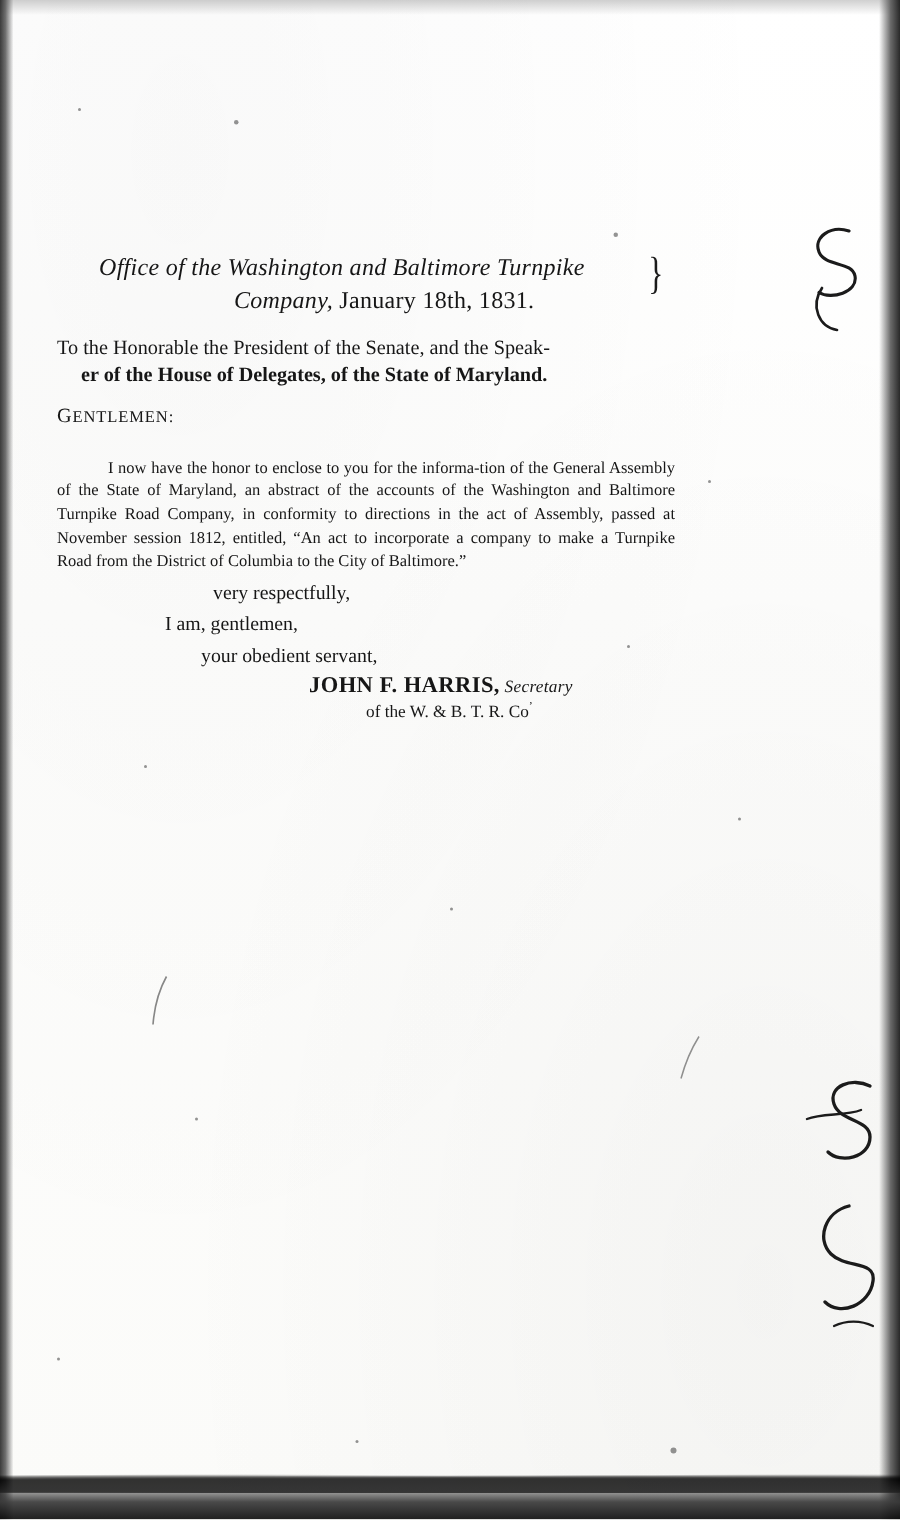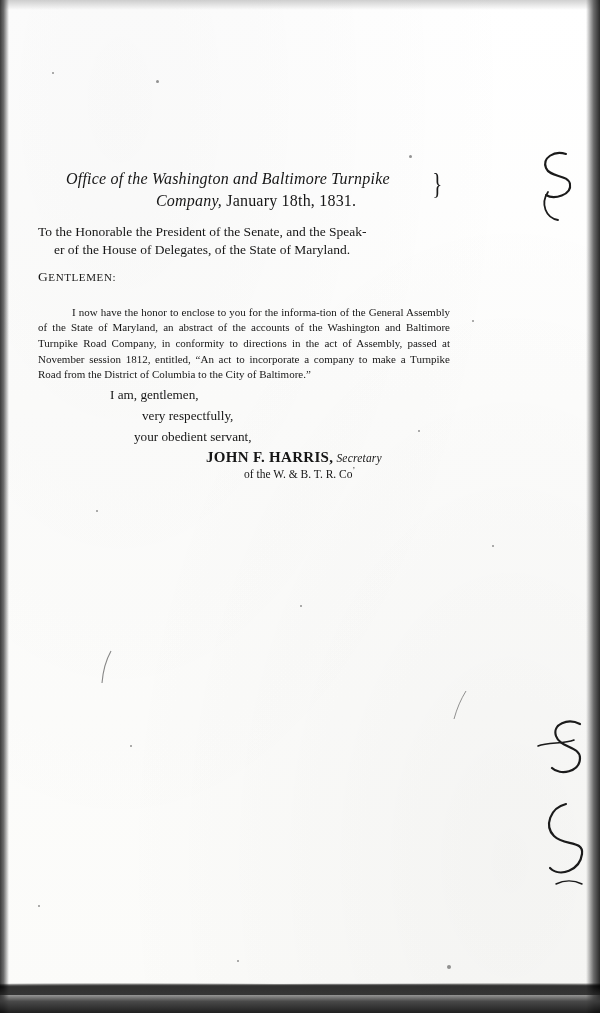--- a/index.html
+++ b/index.html
@@ -105,21 +105,21 @@
     font-family: "Liberation Serif", serif;
     transform: scaleX(0.7);
     color: #1a1a1a;
   }
 
   .addressee {
     margin-top: 12px;
     font-size: 13.5px;
     line-height: 1.32;
   }
-  .addressee .l2 { display: block; margin-left: 16px; }
+  .addressee .l2 { display: block; margin-left: 16px; font-weight: bold; }
 
   .salutation {
     margin-top: 10px;
     font-size: 11px;
     letter-spacing: 0.6px;
   }
   .salutation .cap { font-size: 13.5px; }
 
   .body-para {
     margin-top: 20px;
@@ -240,22 +240,22 @@
       <span>To the Honorable the President of the Senate, and the Speak-</span>
       <span class="l2">er of the House of Delegates, of the State of Maryland.</span>
     </div>
 
     <div class="salutation">
       <span class="cap">G</span><span>ENTLEMEN:</span>
     </div>
 
     <div class="body-para"><span class="indent"></span><span>I now have  the honor to enclose to you for the informa-tion of the General Assembly of the State of  Maryland, an abstract of the accounts of  the Washington  and Baltimore Turnpike Road Company, in conformity to directions in the act of Assembly, passed at November session 1812, entitled, “An act to incorporate a company to make a Turnpike Road from the District of Columbia to the City of Baltimore.”</span></div>
 
+    <div class="closing c2">very respectfully,</div>
     <div class="closing c1">I am, gentlemen,</div>
-    <div class="closing c2">very respectfully,</div>
     <div class="closing c3">your obedient servant,</div>
 
     <div class="signature">
       <span>JOHN F. HARRIS,</span><span class="role"> Secretary</span>
     </div>
     <div class="sig-sub">
       <span>of the W. &amp; B.  T. R. Co</span><span class="sup">’</span>
     </div>
 
   </div>

